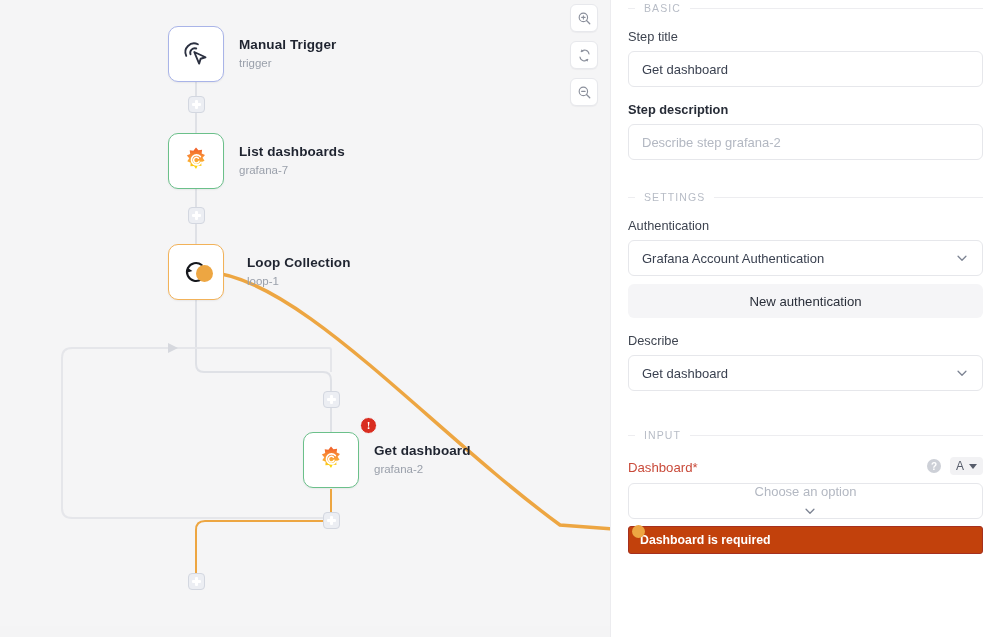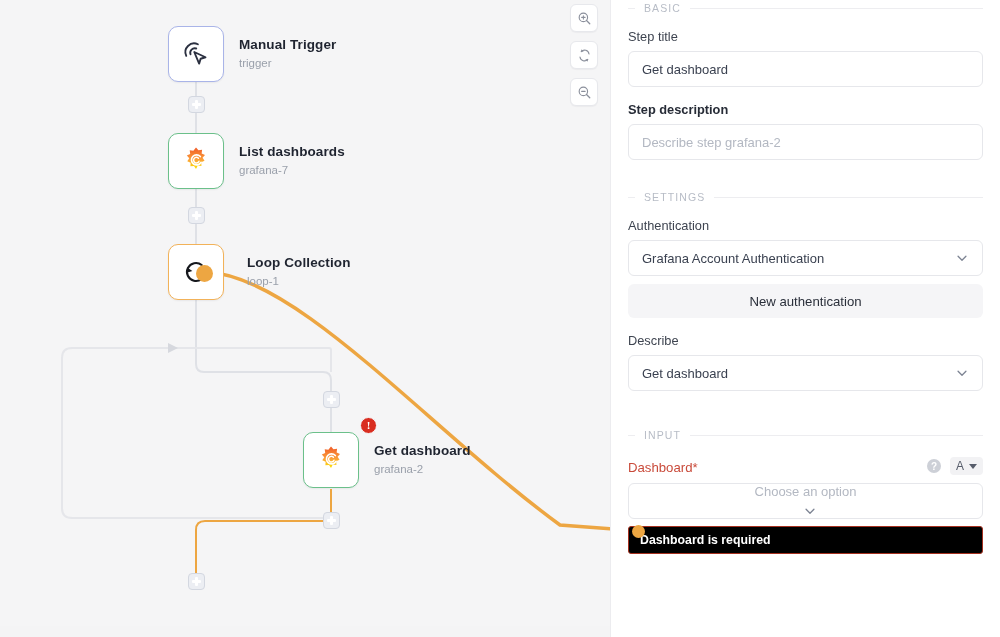--- a/index.html
+++ b/index.html
@@ -141,21 +141,21 @@
     padding: 2px 6px; display: flex; align-items: center; gap: 5px;
     font-size: 12px; color: #575d6b; cursor: pointer;
   }
   .type-toggle .caret {
     width: 0; height: 0;
     border-left: 4px solid transparent; border-right: 4px solid transparent;
     border-top: 5px solid #575d6b;
   }
   .error-banner {
     margin-top: 7px; width: 100%; height: 28px;
-    background: #000000; border: 1px solid #a5301f; border-radius: 3px;
+    background: #c2410c; border: 1px solid #a5301f; border-radius: 3px;
     display: flex; align-items: center; padding: 0 11px;
     color: #ffffff; font-size: 12.3px; font-weight: 700;
   }
 
   
   .conn-dot {
     position: absolute; width: 13px; height: 13px; border-radius: 50%;
     background: #eda642;
   }
 </style>

